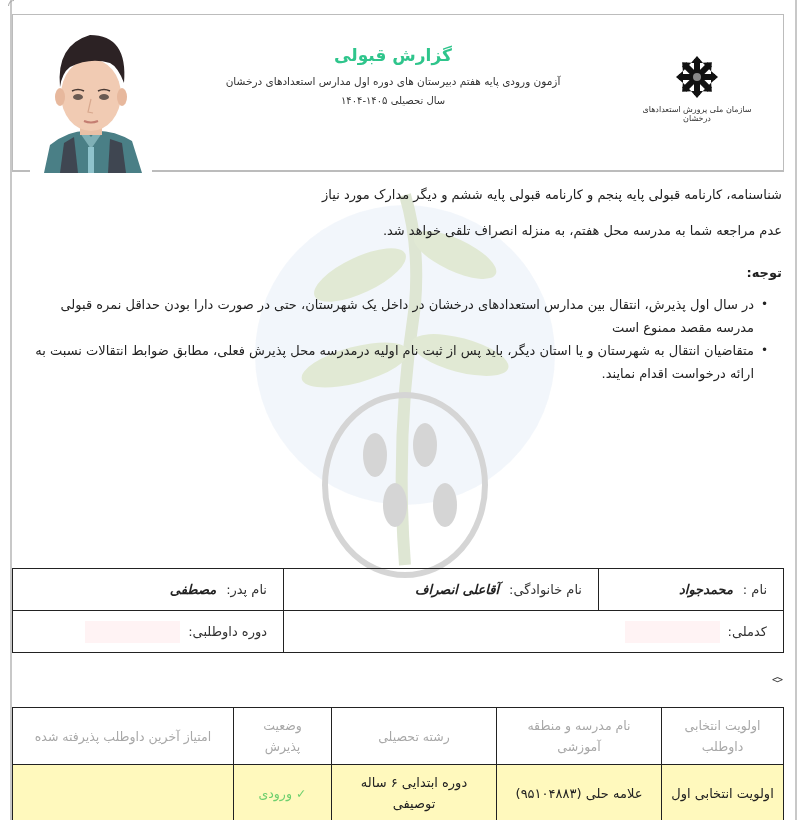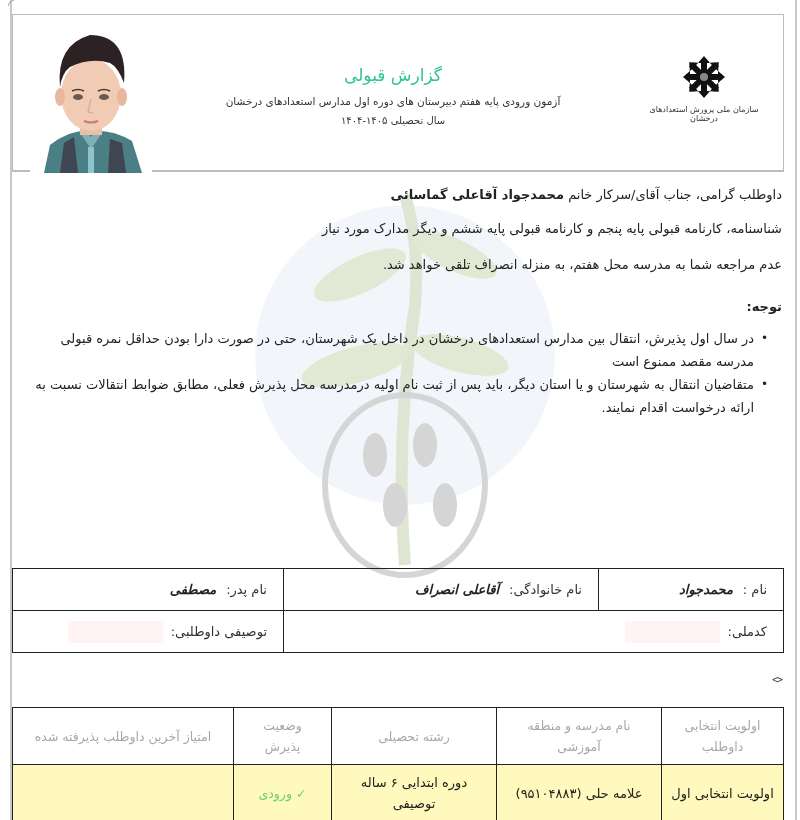--- a/index.html
+++ b/index.html
@@ -17,26 +17,26 @@
   .header {
     position: absolute; left: 12px; top: 14px; width: 772px; height: 158px;
     border: 1px solid #bcbcbc; border-bottom: 2px solid #bcbcbc;
     background: #fff;
   }
   .photo {
     position: absolute; left: 17px; top: 2px; width: 122px; height: 156px;
     overflow: hidden; background: #fff;
   }
   .logo {
-    position: absolute; right: 24px; top: 40px; width: 110px; height: 70px;
+    position: absolute; right: 31px; top: 40px; width: 110px; height: 70px;
     text-align: center;
   }
   .logo-caption { font-size: 8px; color: #333; margin-top: 2px; font-family: "DejaVu Serif", serif; }
   .title-block { position: absolute; left: 180px; top: 30px; width: 400px; text-align: center; }
-  .title { color: #2fc58c; font-size: 17px; font-weight: normal; margin-top: 20px; }
+  .title { color: #2fc58c; font-size: 17px; font-weight: bold; margin-top: 0; }
   .subtitle { font-size: 10.5px; color: #333; margin-top: 10px; }
   .year { font-size: 10px; color: #333; margin-top: 8px; }
 
   
   .watermark { position: absolute; left: 245px; top: 185px; width: 320px; height: 420px; opacity: 0.22; pointer-events: none; }
 
   
   .content { position: absolute; left: 22px; right: 18px; top: 183px; font-size: 13px; line-height: 24px; }
   .greeting { margin-bottom: 10px; }
   .greeting b { font-weight: bold; }
@@ -134,23 +134,20 @@
   <ellipse cx="110" cy="180" rx="55" ry="18" fill="#7ba041" transform="rotate(-15 110 180)"></ellipse>
   <ellipse cx="215" cy="170" rx="50" ry="17" fill="#7ba041" transform="rotate(15 215 170)"></ellipse>
   <ellipse cx="160" cy="300" rx="80" ry="90" fill="none" stroke="#444" stroke-width="6"></ellipse>
   <ellipse cx="130" cy="270" rx="12" ry="22" fill="#444"></ellipse>
   <ellipse cx="180" cy="260" rx="12" ry="22" fill="#444"></ellipse>
   <ellipse cx="150" cy="320" rx="12" ry="22" fill="#444"></ellipse>
   <ellipse cx="200" cy="320" rx="12" ry="22" fill="#444"></ellipse>
 </svg>
 
 <div class="content">
-  <div class="greeting">
-    <span>داوطلب گرامی، جناب آقای/سرکار خانم </span><b>محمدجواد آقاعلی گماسائی</b>
-  </div>
   <div class="para">شناسنامه، کارنامه قبولی پایه پنجم و کارنامه قبولی پایه ششم و دیگر مدارک مورد نیاز</div>
   <div class="para">عدم مراجعه شما به مدرسه محل هفتم، به منزله انصراف تلقی خواهد شد.</div>
   <div class="note-title">توجه:</div>
   <ul class="notes">
     <li>در سال اول پذیرش، انتقال بین مدارس استعدادهای درخشان در داخل یک شهرستان، حتی در صورت دارا بودن حداقل نمره قبولی مدرسه مقصد ممنوع است</li>
     <li>متقاضیان انتقال به شهرستان و یا استان دیگر، باید پس از ثبت نام اولیه درمدرسه محل پذیرش فعلی، مطابق ضوابط انتقالات نسبت به ارائه درخواست اقدام نمایند.</li>
   </ul>
 </div>
 
 <table class="info-table">
@@ -164,21 +161,21 @@
     </td>
     <td>
       <span class="lbl">نام پدر:</span><span class="val">مصطفی</span>
     </td>
   </tr>
   <tr>
     <td colspan="2">
       <span class="lbl">کدملی:</span><span class="redact"></span>
     </td>
     <td>
-      <span class="lbl">توصیفی داوطلبی:</span><span class="redact"></span>
+      <span class="lbl">دوره داوطلبی:</span><span class="redact"></span>
     </td>
   </tr>
 </tbody>
   </table>
 
 <div class="code-icon">&lt;&gt;</div>
 
 <table class="result-table">
   <thead>
     <tr>

